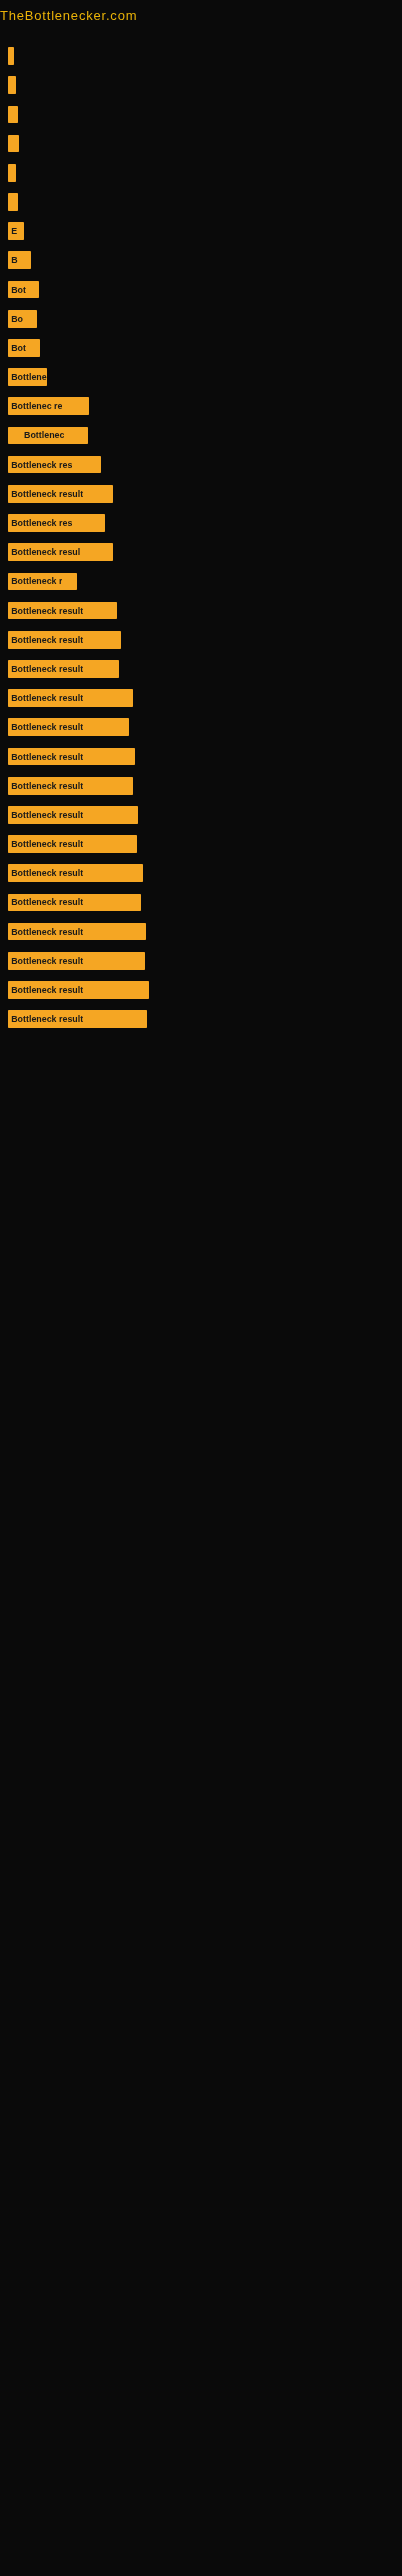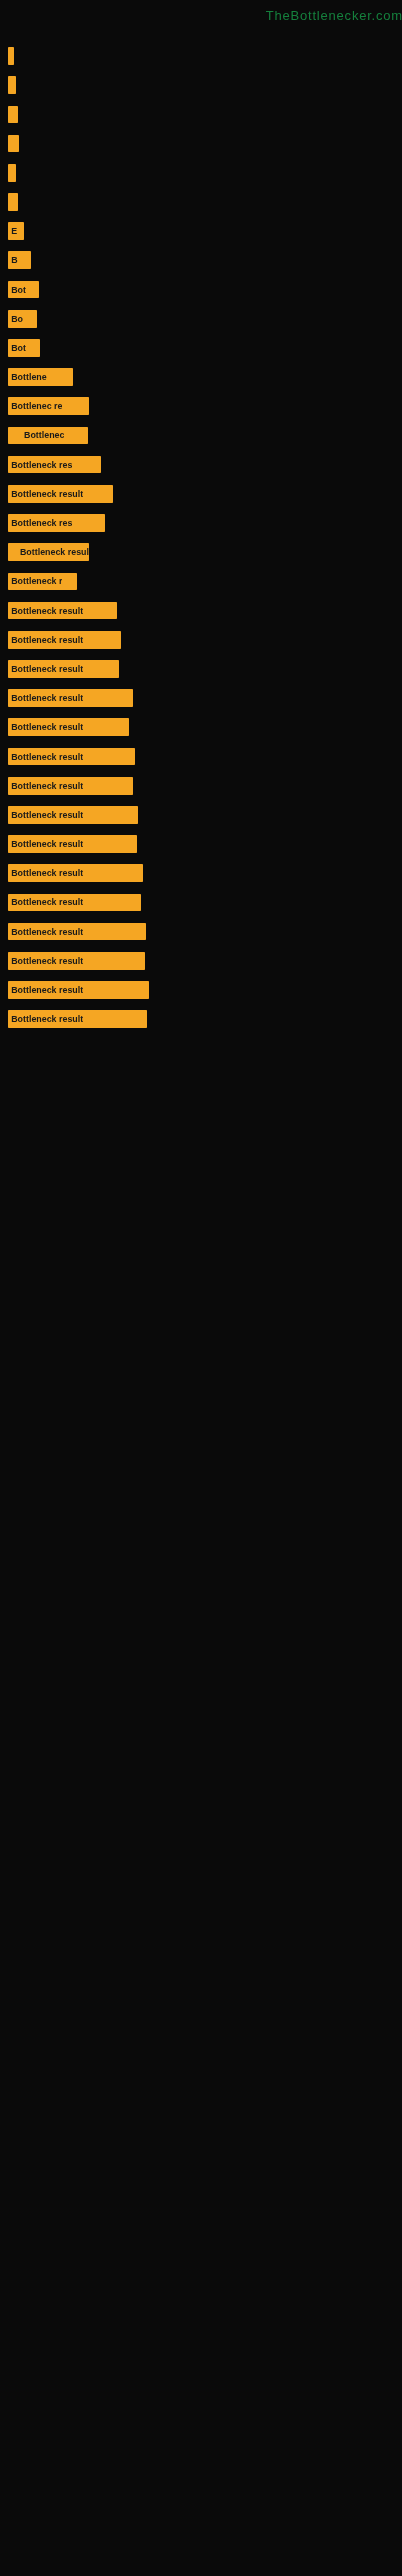--- a/index.html
+++ b/index.html
@@ -5,23 +5,23 @@
     * { margin: 0; padding: 0; box-sizing: border-box; }
     body {
       background-color: #0a0a0a;
       width: 403px;
       min-height: 2576px;
       font-family: Arial, sans-serif;
       position: relative;
       overflow-x: hidden;
     }
     .site-title {
-      color: #15803d;
+      color: #eab308;
       font-size: 13px;
-      text-align: right;
+      text-align: left;
       padding: 8px 0 4px 0;
       letter-spacing: 0.8px;
     }
     .bars-container {
       display: flex;
       flex-direction: column;
       padding: 16px 0 8px 8px;
       gap: 0px;
     }
     .bar-row {
@@ -90,21 +90,21 @@
       <div class="bar" style="width: 29px;">
         <span class="bar-label">Bo</span>
       </div>
     </div>
     <div class="bar-row">
       <div class="bar" style="width: 32px;">
         <span class="bar-label">Bot</span>
       </div>
     </div>
     <div class="bar-row">
-      <div class="bar" style="width: 65px;">
+      <div class="bar" style="width: 39px;">
         <span class="bar-label">Bottlene</span>
       </div>
     </div>
     <div class="bar-row">
       <div class="bar" style="width: 81px;">
         <span class="bar-label">Bottlenec re</span>
       </div>
     </div>
     <div class="bar-row">
       <div class="bar" style="width: 80px; padding-left: 16px;">
@@ -120,21 +120,21 @@
       <div class="bar" style="width: 105px;">
         <span class="bar-label">Bottleneck result</span>
       </div>
     </div>
     <div class="bar-row">
       <div class="bar" style="width: 97px;">
         <span class="bar-label">Bottleneck res</span>
       </div>
     </div>
     <div class="bar-row">
-      <div class="bar" style="width: 81px; justify-content: flex-end;">
+      <div class="bar" style="width: 105px;">
         <span class="bar-label">Bottleneck resul</span>
       </div>
     </div>
     <div class="bar-row">
       <div class="bar" style="width: 69px;">
         <span class="bar-label">Bottleneck r</span>
       </div>
     </div>
     <div class="bar-row">
       <div class="bar" style="width: 109px;">

